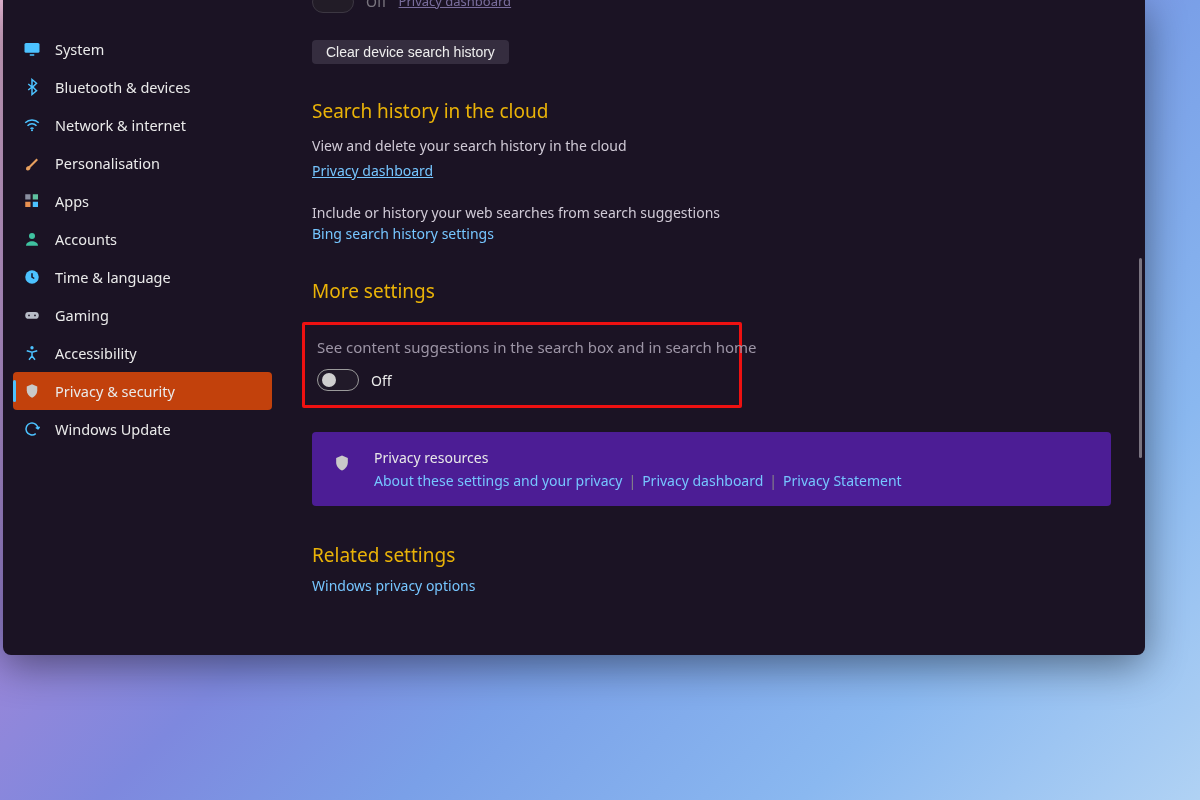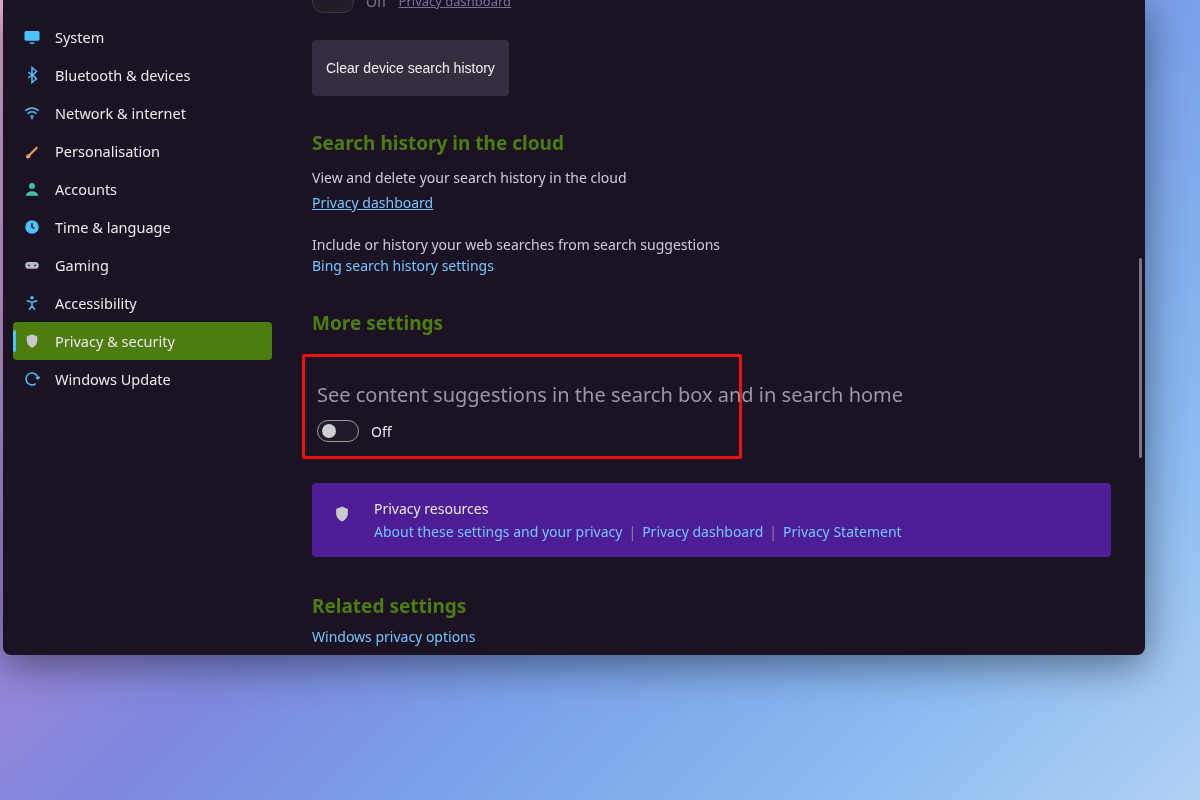--- a/index.html
+++ b/index.html
@@ -12,55 +12,55 @@
   .window {
     position:absolute; top:0; left:3px; right:55px; bottom:145px;
     background:#1b1324;
     border-radius:0 0 8px 8px;
     color:#e6e6e6;
     display:flex;
     box-shadow:0 10px 40px rgba(0,0,0,.45);
     overflow:hidden;
   }
   
-  .sidebar { width:275px; padding:18px 6px 0 10px; font-size:14.5px; flex-shrink:0;}
+  .sidebar { width:275px; padding:30px 6px 0 10px; font-size:14.5px; flex-shrink:0;}
   .nav-item {
     display:flex; align-items:center; gap:14px;
     height:38px; padding:0 10px; border-radius:4px;
     cursor:pointer; color:#eaeaea;
   }
-  .nav-item.active { background:#4d7c0f; position:relative;}
+  .nav-item.active { background:#c2410c; position:relative;}
   .nav-item.active::before{
     content:""; position:absolute; left:0; top:8px; bottom:8px; width:3px;
     background:#4cc2ff; border-radius:2px;
   }
   .nav-icon { width:18px; height:18px; display:inline-flex; align-items:center; justify-content:center;}
   .nav-icon svg{width:18px;height:18px;}
   
   .main { flex:1; padding:0 34px 20px 34px; overflow:hidden; position:relative;}
   .partial-top { display:flex; align-items:center; gap:12px; margin-top:0; height:14px; overflow:hidden;}
   .partial-toggle{ width:42px;height:22px;border-radius:11px;background:#2f2f2f;border:1px solid #7a7a7a;position:relative;opacity:.35;margin-top:-10px;}
   .top-link { color:#c7b8ff; text-decoration:underline; font-size:13px; opacity:.55;margin-top:-12px;}
   .btn {
     display:inline-block; background:#352d3f; color:#eee;
-    border:none; border-radius:4px; padding:20px 14px;
+    border:none; border-radius:4px; padding:4px 14px;
     font-size:14px; margin-top:26px; cursor:pointer;
   }
-  h2.section { font-size:19px; font-weight:700; color:#4d7c0f; margin-top:34px;}
+  h2.section { font-size:19px; font-weight:400; color:#eab308; margin-top:34px;}
   .desc { font-size:14px; color:#d0cad6; margin-top:12px;}
   .link { color:#76c6ff; text-decoration:none; font-size:14px; cursor:pointer;}
   .link.underline{ text-decoration:underline; display:inline-block; margin-top:6px;}
   .desc2 { font-size:14px; color:#d0cad6; margin-top:22px;}
   .highlight-box {
     border:3px solid #e11; border-radius:2px;
     padding:8px 12px 14px 12px; margin-top:18px; width:440px;
     margin-left:-10px;
   }
   .hb-title{font-size:14.5px;color:#eee;}
-  .hb-sub{font-size:20px;color:#9d95a6;margin-top:16px;white-space:nowrap;}
+  .hb-sub{font-size:15px;color:#9d95a6;margin-top:4px;white-space:nowrap;}
   .toggle-row{display:flex;align-items:center;gap:12px;margin-top:12px;}
   .toggle{
     width:42px;height:22px;border-radius:11px;
     background:#211a29;border:1px solid #9a9a9a;position:relative;cursor:pointer;
   }
   .toggle .knob{
     position:absolute;top:3px;left:4px;width:14px;height:14px;border-radius:50%;
     background:#cfcfcf;
   }
   .toggle-label{font-size:14px;color:#eee;}
@@ -113,20 +113,31 @@
       </span>
       <span>Network &amp; internet</span>
     </div>
     <div class="nav-item">
       <span class="nav-icon">
         <svg viewBox="0 0 24 24">
             <path d="M4 20c0-3 2-4 4-4l10-10 2 2-10 10c0 2-1 4-4 4-1 0-2-1-2-2z" fill="#e8a05f"></path>
           </svg>
       </span>
       <span>Personalisation</span>
+    </div>
+    <div class="nav-item">
+      <span class="nav-icon">
+        <svg viewBox="0 0 24 24">
+            <rect x="3" y="3" width="7" height="7" fill="#8a8fa0"></rect>
+            <rect x="13" y="3" width="7" height="7" fill="#5fc2a0"></rect>
+            <rect x="3" y="13" width="7" height="7" fill="#e89050"></rect>
+            <rect x="13" y="13" width="7" height="7" fill="#4cc2ff"></rect>
+          </svg>
+      </span>
+      <span>Apps</span>
     </div>
     <div class="nav-item">
       <span class="nav-icon">
         <svg viewBox="0 0 24 24">
             <circle cx="12" cy="8" r="4" fill="#3fc2a0"></circle>
             <path d="M4 21c0-4 4-6 8-6s8 2 8 6" fill="#3fc2a0"></path>
           </svg>
       </span>
       <span>Accounts</span>
     </div>

